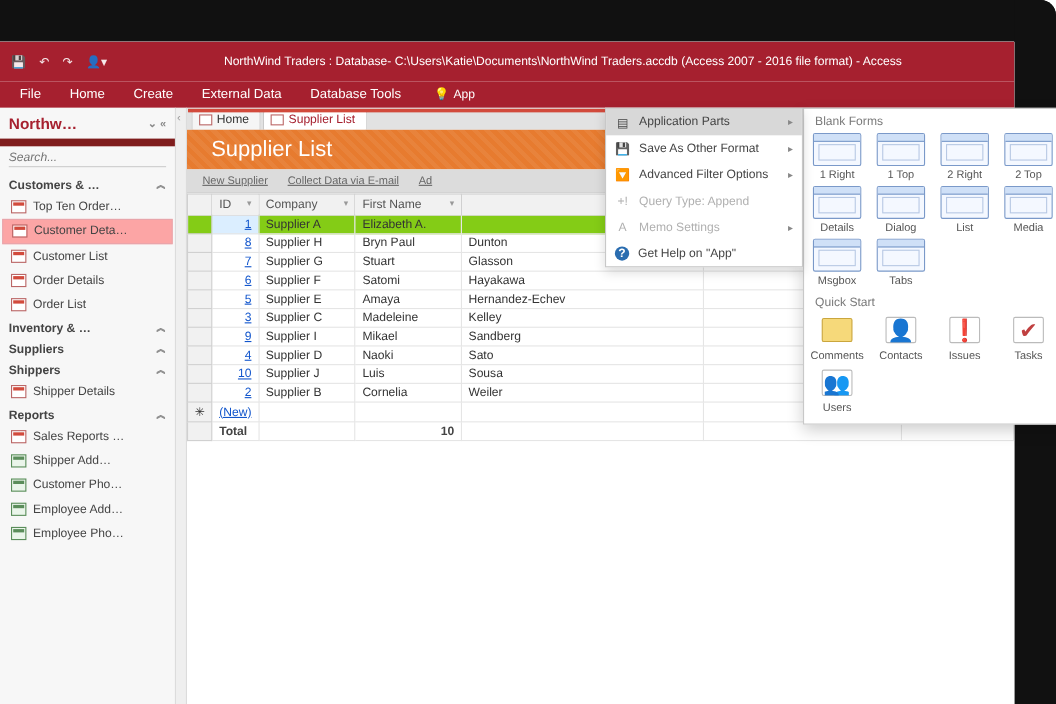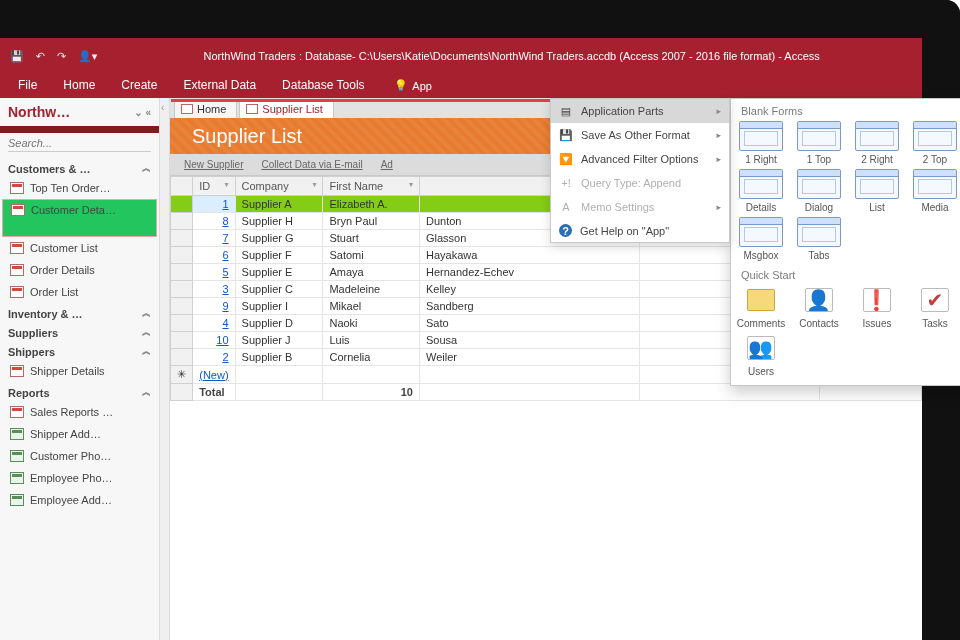--- a/index.html
+++ b/index.html
@@ -26,21 +26,21 @@
 
   
   .nav { width:160px; background:#f7f7f7; border-right:1px solid #dcdcdc; display:flex; flex-direction:column; position:relative; }
   .nav-head { display:flex; align-items:center; padding:6px 8px; color:#a6202f; font-size:14px; font-weight:600; border-bottom:7px solid #7f1d1d; }
   .nav-head .chev { margin-left:auto; font-size:10px; color:#888; }
   .nav-search { padding:2px 8px 6px; }
   .nav-search input { width:100%; border:none; border-bottom:1px solid #ccc; background:transparent; font-size:11px; font-style:italic; color:#666; padding:2px 0; outline:none; }
   .nav-group { padding:4px 8px 2px; font-size:11px; font-weight:600; color:#444; display:flex; align-items:center; }
   .nav-group .chev { margin-left:auto; font-size:9px; color:#888; }
   .nav-item { display:flex; align-items:center; gap:6px; padding:5px 8px 5px 10px; font-size:11px; color:#444; cursor:default; white-space:nowrap; overflow:hidden; text-overflow:ellipsis; }
-  .nav-item.sel { background:#22c55e; border:1px solid #e8a5ab; margin:0 2px; padding:4px 6px 20px 8px; }
+  .nav-item.sel { background:#fca5a5; border:1px solid #e8a5ab; margin:0 2px; padding:4px 6px 5px 8px; }
   .nav-item .ico { width:14px; height:12px; display:inline-block; position:relative; }
   .icoForm { background:linear-gradient(#fff,#fff); border:1px solid #b66; }
   .icoForm::before{content:"";position:absolute;top:1px;left:1px;right:1px;height:3px;background:#d24a3c;}
   .icoRep { border:1px solid #5a8d5a; background:#eaf5ea; }
   .icoRep::before{content:"";position:absolute;top:1px;left:1px;right:1px;height:3px;background:#5a8d5a;}
 
   
   .collapse { width:10px; background:#efefef; border-right:1px solid #dcdcdc; position:relative; }
   .collapse::before{content:"‹"; position:absolute; top:4px; left:1px; color:#999; font-size:10px;}
 
@@ -185,25 +185,25 @@
           <div class="nav-item">
             <span class="ico icoRep"></span>
             <span>Shipper Add…</span>
           </div>
           <div class="nav-item">
             <span class="ico icoRep"></span>
             <span>Customer Pho…</span>
           </div>
           <div class="nav-item">
             <span class="ico icoRep"></span>
+            <span>Employee Add…</span>
+          </div>
+          <div class="nav-item">
+            <span class="ico icoRep"></span>
             <span>Employee Pho…</span>
-          </div>
-          <div class="nav-item">
-            <span class="ico icoRep"></span>
-            <span>Employee Add…</span>
           </div>
         </div>
     </div>
 
     <div class="collapse"></div>
 
     <div class="doc">
       <div class="doctabs">
         <div class="dtab">
           <span class="ico icoForm"></span>

